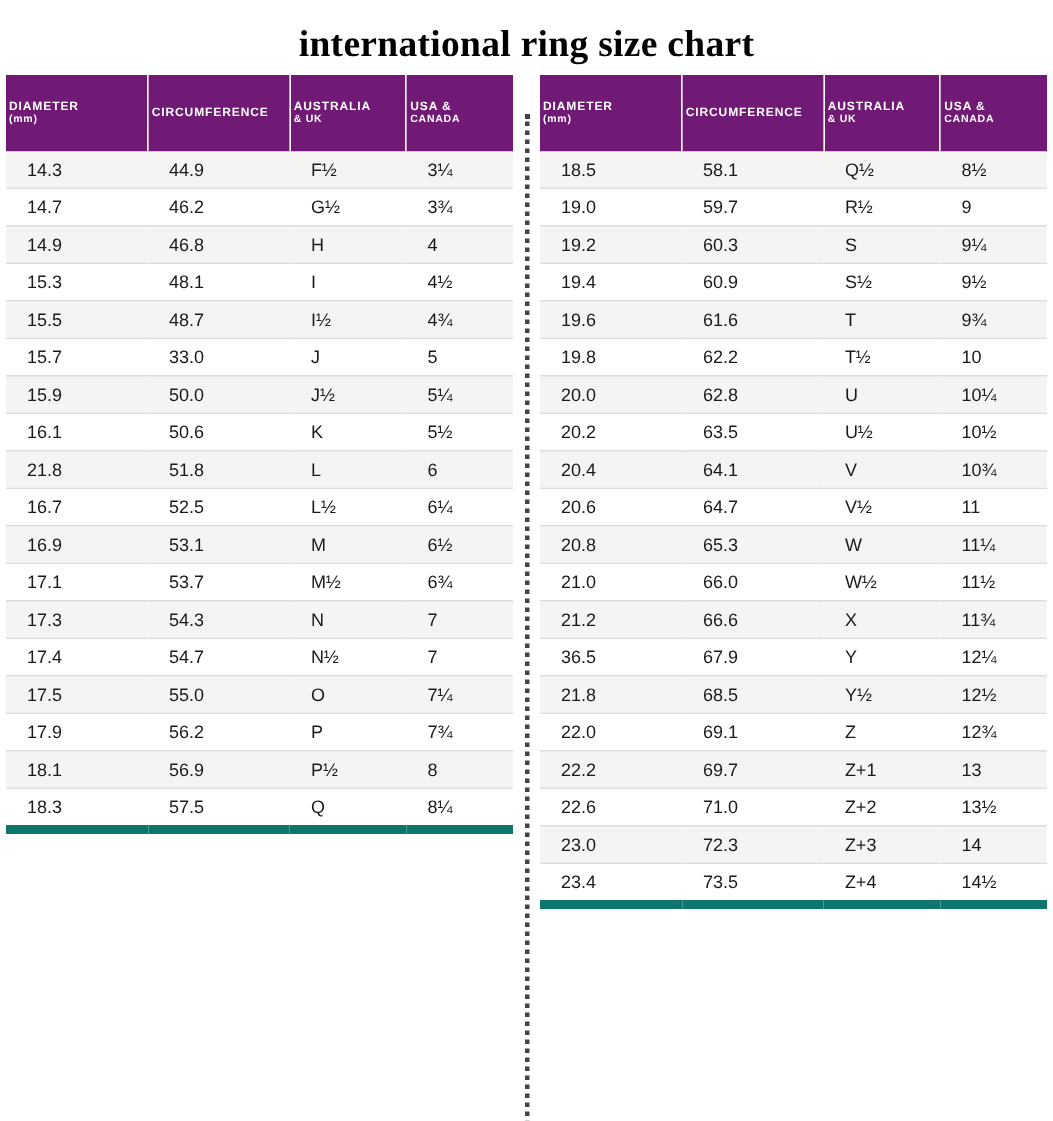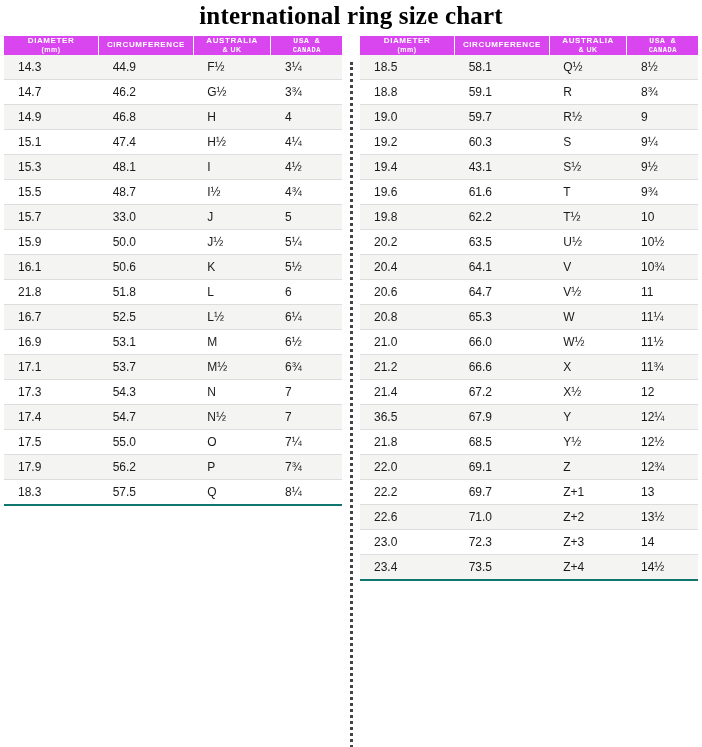--- a/index.html
+++ b/index.html
@@ -19,21 +19,21 @@
     height: 747px;
     position: relative;
     box-sizing: border-box;
   }
   .page-title {
     font-family: "Liberation Serif", serif;
     font-weight: bold;
     font-size: 25px;
     text-align: center;
     letter-spacing: 0.2px;
-    margin: 2px 0 6px 0;
+    margin: 16px 0 6px 0;
     color: #000000;
   }
   .tables {
     display: flex;
     flex-direction: row;
     align-items: flex-start;
     justify-content: space-between;
     padding: 0 4px;
     box-sizing: border-box;
   }
@@ -52,33 +52,32 @@
     width: 0;
     border-left: 3px dotted #444444;
     height: 692px;
   }
   table {
     border-collapse: collapse;
     width: 100%;
     table-layout: fixed;
   }
   thead th {
-    background: #d946ef;
+    background: #701a75;
     color: #ffffff;
     font-size: 8px;
     font-weight: bold;
     letter-spacing: 0.6px;
-    text-align: center;
-    padding: 0 2px;
+    text-align: left;
+    padding: 16px 2px;
     line-height: 1.25;
     border-right: 1px solid #ffffff;
   }
   thead th:last-child {
     border-right: none;
-    font-family: Liberation Mono, monospace;
   }
   thead th .sub {
     display: block;
     font-size: 7px;
     font-weight: bold;
     letter-spacing: 0.5px;
   }
   tbody td {
     font-size: 12px;
     padding: 5px 0 5px 14px;
@@ -88,21 +87,21 @@
     box-sizing: border-box;
     white-space: nowrap;
   }
   tbody tr:nth-child(odd) td {
     background: #f4f4f2;
   }
   tbody tr:nth-child(even) td {
     background: #ffffff;
   }
   tbody tr:last-child td {
-    border-bottom: 2px solid #0f766e;
+    border-bottom: 6px solid #0f766e;
   }
   col.c-diam { width: 28%; }
   col.c-circ { width: 28%; }
   col.c-auk  { width: 23%; }
   col.c-usa  { width: 21%; }
 </style>
 </head>
 <body>
 
 <div class="page">
@@ -151,26 +150,20 @@
               <td>G½</td>
               <td>3¾</td>
             </tr>
             <tr>
               <td>14.9</td>
               <td>46.8</td>
               <td>H</td>
               <td>4</td>
             </tr>
             <tr>
-              <td>15.1</td>
-              <td>47.4</td>
-              <td>H½</td>
-              <td>4¼</td>
-            </tr>
-            <tr>
               <td>15.3</td>
               <td>48.1</td>
               <td>I</td>
               <td>4½</td>
             </tr>
             <tr>
               <td>15.5</td>
               <td>48.7</td>
               <td>I½</td>
               <td>4¾</td>
@@ -233,20 +226,26 @@
               <td>17.5</td>
               <td>55.0</td>
               <td>O</td>
               <td>7¼</td>
             </tr>
             <tr>
               <td>17.9</td>
               <td>56.2</td>
               <td>P</td>
               <td>7¾</td>
+            </tr>
+            <tr>
+              <td>18.1</td>
+              <td>56.9</td>
+              <td>P½</td>
+              <td>8</td>
             </tr>
             <tr>
               <td>18.3</td>
               <td>57.5</td>
               <td>Q</td>
               <td>8¼</td>
             </tr>
           </tbody>
       </table>
     </div>
@@ -283,56 +282,56 @@
           </tr>
         </thead>
         <tbody id="right-body">
             <tr>
               <td>18.5</td>
               <td>58.1</td>
               <td>Q½</td>
               <td>8½</td>
             </tr>
             <tr>
-              <td>18.8</td>
-              <td>59.1</td>
-              <td>R</td>
-              <td>8¾</td>
-            </tr>
-            <tr>
               <td>19.0</td>
               <td>59.7</td>
               <td>R½</td>
               <td>9</td>
             </tr>
             <tr>
               <td>19.2</td>
               <td>60.3</td>
               <td>S</td>
               <td>9¼</td>
             </tr>
             <tr>
               <td>19.4</td>
-              <td>43.1</td>
+              <td>60.9</td>
               <td>S½</td>
               <td>9½</td>
             </tr>
             <tr>
               <td>19.6</td>
               <td>61.6</td>
               <td>T</td>
               <td>9¾</td>
             </tr>
             <tr>
               <td>19.8</td>
               <td>62.2</td>
               <td>T½</td>
               <td>10</td>
             </tr>
             <tr>
+              <td>20.0</td>
+              <td>62.8</td>
+              <td>U</td>
+              <td>10¼</td>
+            </tr>
+            <tr>
               <td>20.2</td>
               <td>63.5</td>
               <td>U½</td>
               <td>10½</td>
             </tr>
             <tr>
               <td>20.4</td>
               <td>64.1</td>
               <td>V</td>
               <td>10¾</td>
@@ -355,26 +354,20 @@
               <td>W½</td>
               <td>11½</td>
             </tr>
             <tr>
               <td>21.2</td>
               <td>66.6</td>
               <td>X</td>
               <td>11¾</td>
             </tr>
             <tr>
-              <td>21.4</td>
-              <td>67.2</td>
-              <td>X½</td>
-              <td>12</td>
-            </tr>
-            <tr>
               <td>36.5</td>
               <td>67.9</td>
               <td>Y</td>
               <td>12¼</td>
             </tr>
             <tr>
               <td>21.8</td>
               <td>68.5</td>
               <td>Y½</td>
               <td>12½</td>

